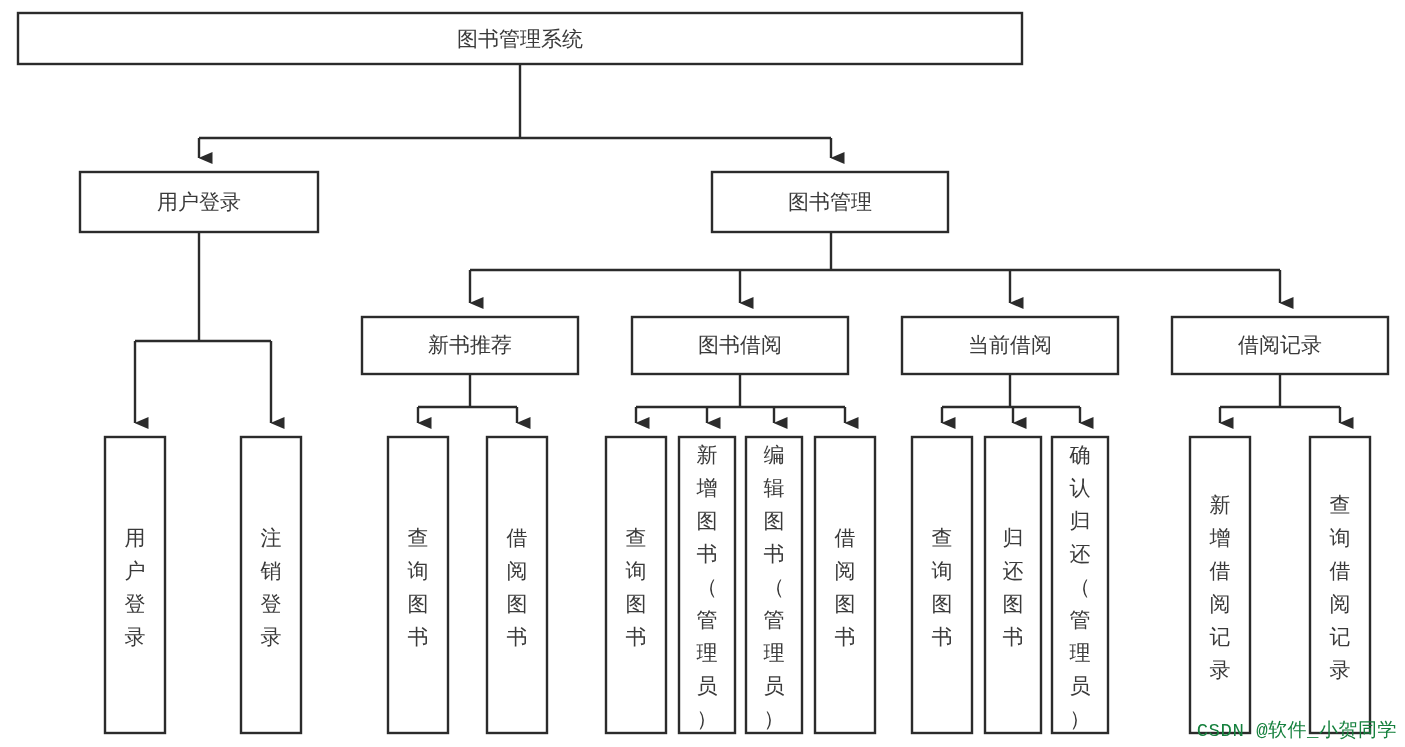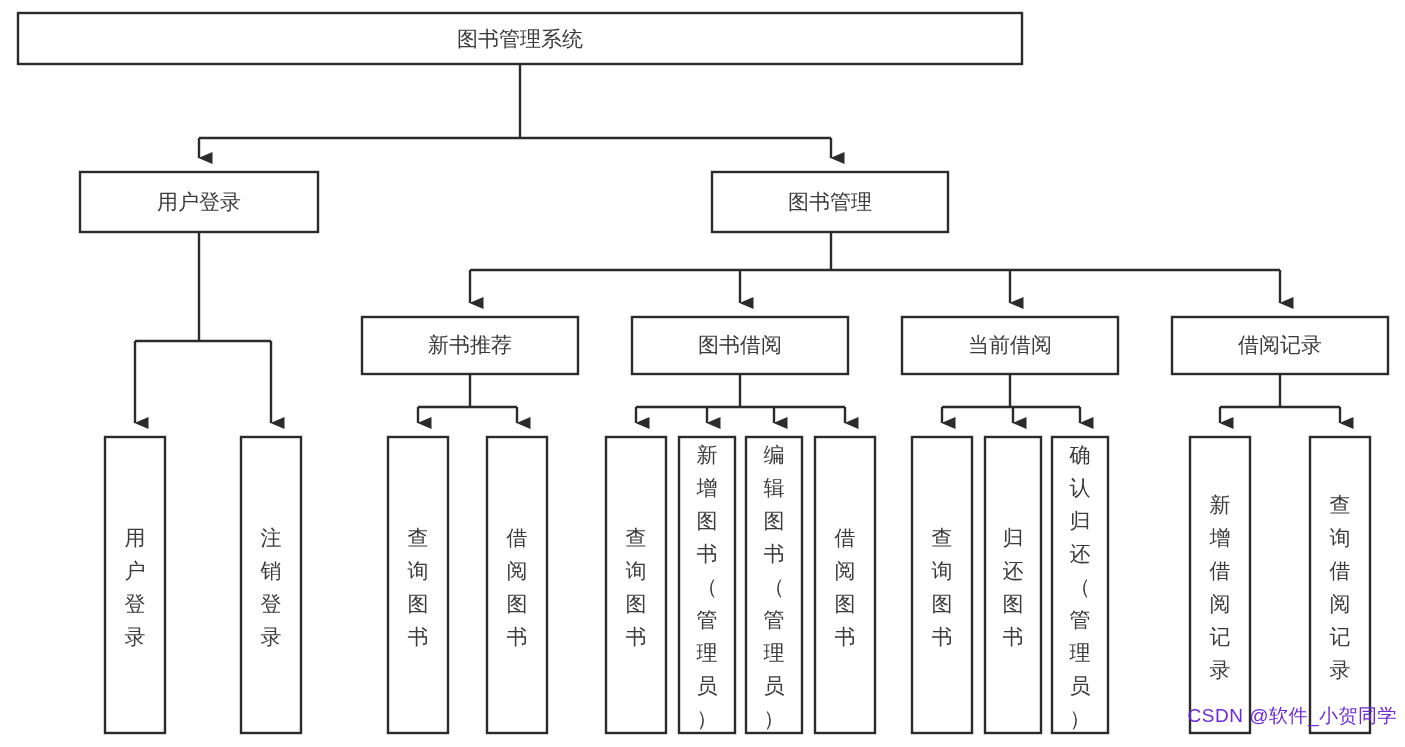--- a/index.html
+++ b/index.html
@@ -51,24 +51,24 @@
   }
   .node-label-v {
     fill: #3a3a3a;
     font-family: "Liberation Sans", "DejaVu Sans", sans-serif;
     font-size: 21px;
     text-anchor: middle;
   }
   .watermark-text {
     position: absolute;
     right: 8px;
-    bottom: 18px;
-    color: #6d28d9;
+    bottom: 4px;
+    color: #15803d;
     font-size: 19px;
-    font-family: Liberation Sans, sans-serif;
+    font-family: Liberation Mono, monospace;
     white-space: nowrap;
     letter-spacing: 0.5px;
     user-select: none;
   }
 </style>
 </head>
 <body>
 
 <div id="diagram-root">
 

